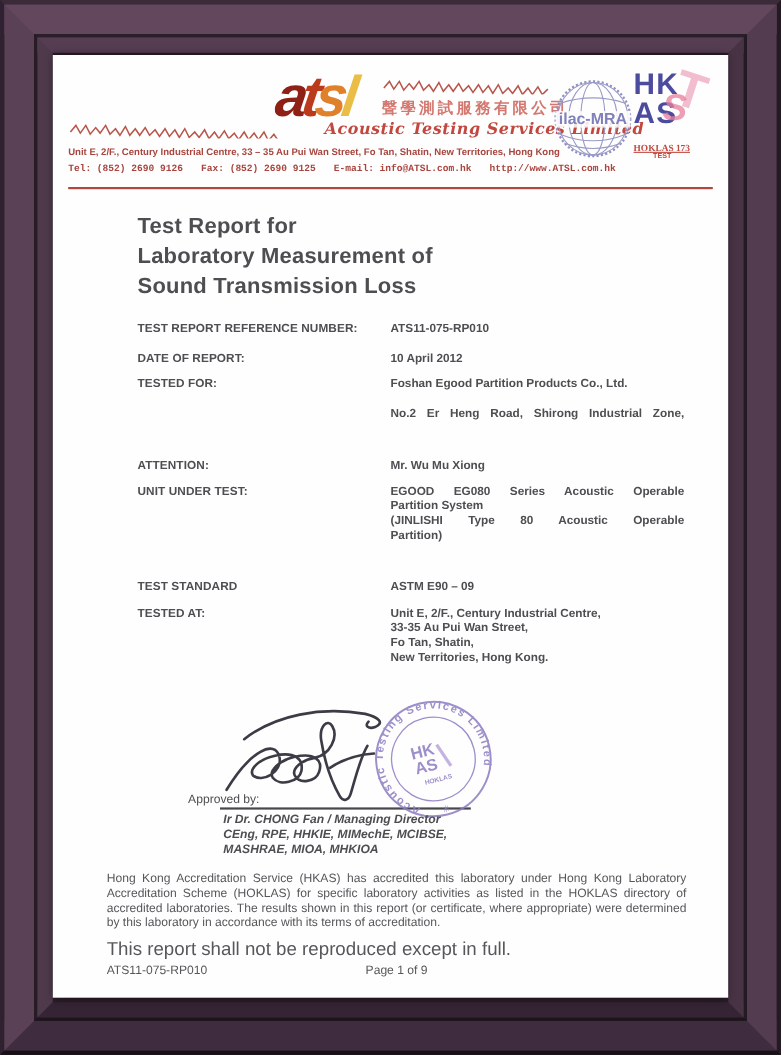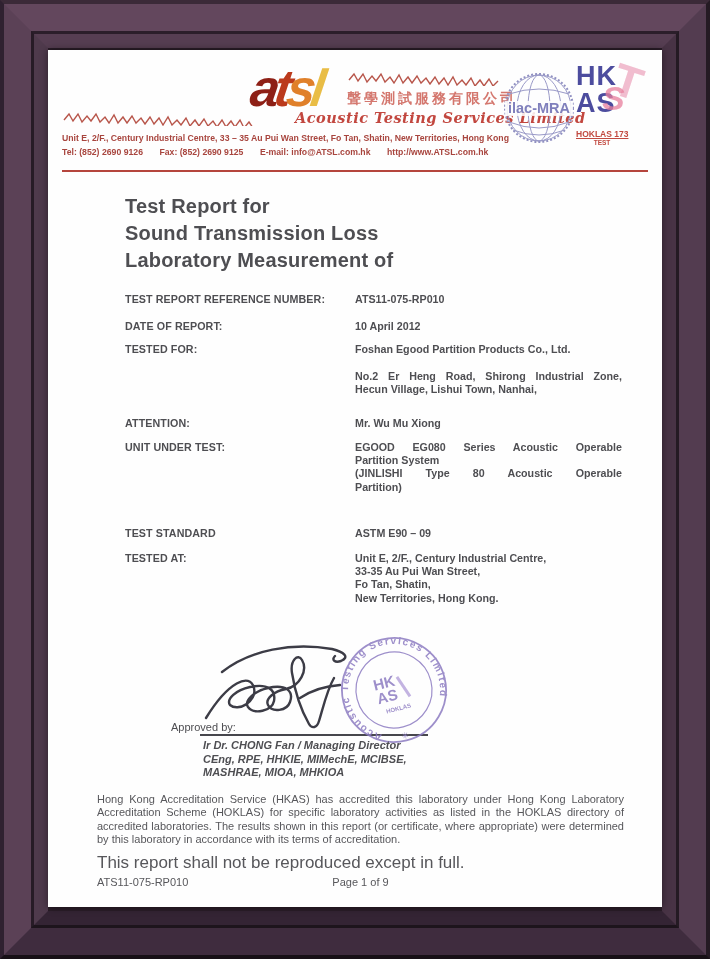--- a/index.html
+++ b/index.html
@@ -27,31 +27,31 @@
                   letter-spacing:-5px; transform:skewX(-8deg); line-height:1; }
   .logo-a { color:#8e2016; } .logo-t { color:#bb3a1c; } .logo-s { color:#e0802a; } .logo-l { color:#e9bd46; }
   .zigzag { stroke:#b8564b; stroke-width:1.4; fill:none; }
   .zz-left { left:14px; top:60px; }
   .zz-top  { left:299px; top:20px; }
   .logo-chinese { left:299px; top:40px; font-size:14px; font-weight:bold; color:#d4776e; letter-spacing:3px; white-space:nowrap; }
   .logo-script  { left:247px; top:59px; font-family:"DejaVu Serif", serif; font-style:italic; font-weight:bold;
                   font-size:14.5px; color:#c2473f; letter-spacing:.5px; white-space:nowrap; }
   .hdr-line1 { left:14px; top:83px;  font-size:8.7px; color:#a8453e; font-weight:bold; white-space:nowrap;text-align:center; }
   .hdr-line2 { left:14px; top:97px;  font-size:8.7px; color:#a8453e; font-weight:bold; white-space:nowrap; }
-  .hdr-line2 span { margin-right:14px; }
+  .hdr-line2 span { margin-right:14px;font-family:Liberation Mono, monospace; }
   .red-rule { left:14px; top:120px; width:586px; height:0; border-top:2px solid #b5453d; }
   .ilac-box { left:453px; top:20px; }
   .hkas-box { left:528px; top:13px; width:74px; }
   .hkas-letters { position:relative; width:60px; height:58px; }
   .hkas-row { font-size:27px; font-weight:900; color:#4c4c9e; letter-spacing:1px; line-height:27px; font-family:"Liberation Sans",sans-serif; }
   .hkas-s { position:absolute; left:26px; top:18px; font-size:34px; font-weight:bold; font-style:italic;
             color:#e87f9d; opacity:.75; line-height:1; }
   .hkas-t { position:absolute; left:38px; top:-4px; font-size:46px; font-weight:bold; color:#eeaec4;
             opacity:.8; transform:rotate(18deg); line-height:1; }
-  .hoklas { margin-top:8px; font-size:8.5px; font-weight:bold; color:#c24a40; text-decoration:underline; white-space:nowrap; }
+  .hoklas { margin-top:8px; font-size:8.5px; font-weight:bold; color:#c24a40; text-decoration:underline; white-space:nowrap;font-family:Liberation Serif, serif; }
   .hoklas-test { font-size:6.5px; font-weight:bold; color:#c24a40; text-align:center; width:52px; }
 
   
   .doc-title { left:77px; top:143px; font-size:20px; font-weight:bold; color:#4e4e52; line-height:27px; letter-spacing:.2px; }
 
   
   .row  { position:absolute; left:77px; width:497px; }
   .lbl  { position:absolute; left:0; top:0; font-size:10.7px; font-weight:bold; color:#4e4e52; white-space:nowrap; letter-spacing:.1px; }
   .val  { position:absolute; left:230px; top:0; width:267px; font-size:10.7px; font-weight:bold; color:#4e4e52; line-height:13.2px; }
   .vline { white-space:nowrap; }
@@ -119,22 +119,22 @@
       <div class="hkas-row">AS</div>
       <div class="hkas-t">T</div>
       <div class="hkas-s">S</div>
     </div>
     <div class="hoklas">HOKLAS 173</div>
     <div class="hoklas-test">TEST</div>
   </div>
 
   <div class="abs doc-title">
     <div>Test Report for</div>
+    <div>Laboratory Measurement of</div>
     <div>Sound Transmission Loss</div>
-    <div>Laboratory Measurement of</div>
   </div>
 
   <div class="row" style="top:243px">
     <span class="lbl">TEST REPORT REFERENCE NUMBER:</span>
     <div class="val">
         <div class="vline">ATS11-075-RP010</div>
       </div>
   </div>
   <div class="row" style="top:270px">
     <span class="lbl">DATE OF REPORT:</span>
@@ -145,21 +145,20 @@
   <div class="row" style="top:293px">
     <span class="lbl">TESTED FOR:</span>
     <div class="val">
         <div class="vline">Foshan Egood Partition Products Co., Ltd.</div>
       </div>
   </div>
   <div class="row" style="top:320px">
     <span class="lbl"></span>
     <div class="val">
       <div class="stretch">No.2 Er Heng Road, Shirong Industrial Zone,</div>
-      <div class="vline">Hecun Village, Lishui Town, Nanhai,</div>
     </div>
   </div>
   <div class="row" style="top:367px">
     <span class="lbl">ATTENTION:</span>
     <div class="val">
         <div class="vline">Mr. Wu Mu Xiong</div>
       </div>
   </div>
   <div class="row" style="top:391px">
     <span class="lbl">UNIT UNDER TEST:</span>

